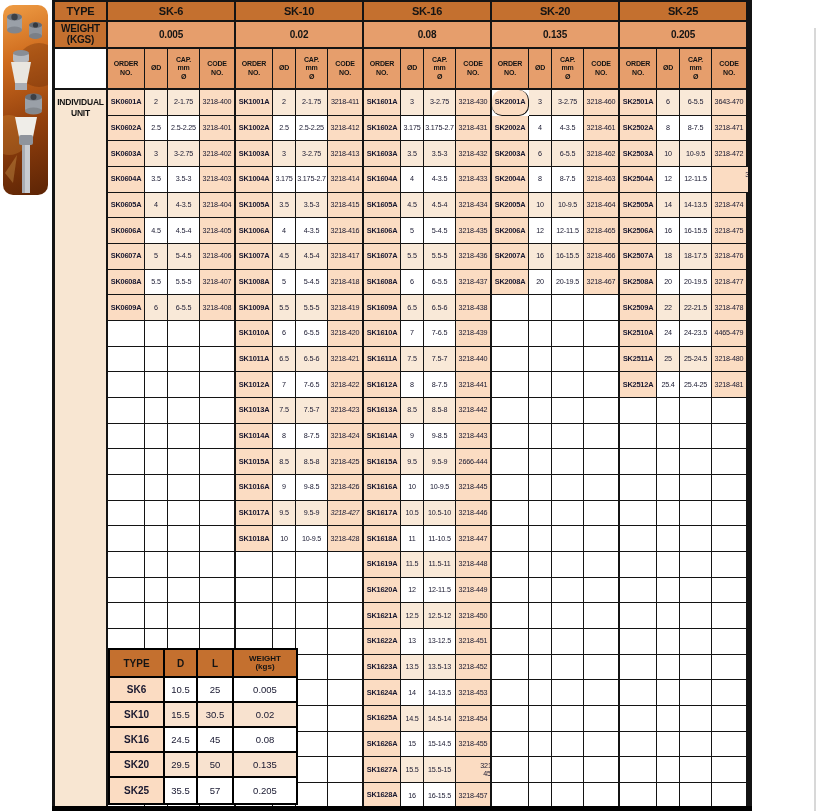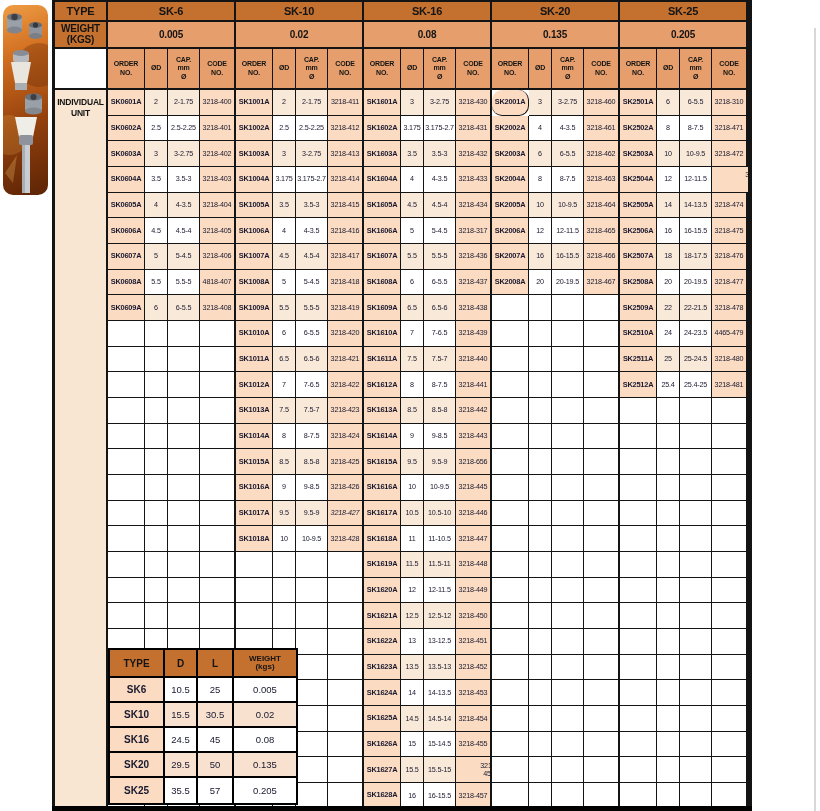--- a/index.html
+++ b/index.html
@@ -139,21 +139,21 @@
       <div class="c wbg" style="grid-area: 9 / 3;">4.5</div>
       <div class="c wbg" style="grid-area: 9 / 4;">4.5-4</div>
       <div class="c ge peach" style="grid-area: 9 / 5;">3218-405</div>
       <div class="c peach ord" style="grid-area: 10 / 2;">SK0607A</div>
       <div class="c tint" style="grid-area: 10 / 3;">5</div>
       <div class="c tint" style="grid-area: 10 / 4;">5-4.5</div>
       <div class="c ge peach" style="grid-area: 10 / 5;">3218-406</div>
       <div class="c peach ord" style="grid-area: 11 / 2;">SK0608A</div>
       <div class="c wbg" style="grid-area: 11 / 3;">5.5</div>
       <div class="c wbg" style="grid-area: 11 / 4;">5.5-5</div>
-      <div class="c ge peach" style="grid-area: 11 / 5;">4818-407</div>
+      <div class="c ge peach" style="grid-area: 11 / 5;">3218-407</div>
       <div class="c peach ord" style="grid-area: 12 / 2;">SK0609A</div>
       <div class="c tint" style="grid-area: 12 / 3;">6</div>
       <div class="c tint" style="grid-area: 12 / 4;">6-5.5</div>
       <div class="c ge peach" style="grid-area: 12 / 5;">3218-408</div>
       <div class="c wbg" style="grid-area: 13 / 2;"></div>
       <div class="c wbg" style="grid-area: 13 / 3;"></div>
       <div class="c wbg" style="grid-area: 13 / 4;"></div>
       <div class="c ge wbg" style="grid-area: 13 / 5;"></div>
       <div class="c wbg" style="grid-area: 14 / 2;"></div>
       <div class="c wbg" style="grid-area: 14 / 3;"></div>
@@ -383,21 +383,21 @@
       <div class="c wbg" style="grid-area: 7 / 11;">4</div>
       <div class="c wbg" style="grid-area: 7 / 12;">4-3.5</div>
       <div class="c ge peach" style="grid-area: 7 / 13;">3218-433</div>
       <div class="c peach ord" style="grid-area: 8 / 10;">SK1605A</div>
       <div class="c tint" style="grid-area: 8 / 11;">4.5</div>
       <div class="c tint" style="grid-area: 8 / 12;">4.5-4</div>
       <div class="c ge peach" style="grid-area: 8 / 13;">3218-434</div>
       <div class="c peach ord" style="grid-area: 9 / 10;">SK1606A</div>
       <div class="c wbg" style="grid-area: 9 / 11;">5</div>
       <div class="c wbg" style="grid-area: 9 / 12;">5-4.5</div>
-      <div class="c ge peach" style="grid-area: 9 / 13;">3218-317</div>
+      <div class="c ge peach" style="grid-area: 9 / 13;">3218-435</div>
       <div class="c peach ord" style="grid-area: 10 / 10;">SK1607A</div>
       <div class="c tint" style="grid-area: 10 / 11;">5.5</div>
       <div class="c tint" style="grid-area: 10 / 12;">5.5-5</div>
       <div class="c ge peach" style="grid-area: 10 / 13;">3218-436</div>
       <div class="c peach ord" style="grid-area: 11 / 10;">SK1608A</div>
       <div class="c wbg" style="grid-area: 11 / 11;">6</div>
       <div class="c wbg" style="grid-area: 11 / 12;">6-5.5</div>
       <div class="c ge peach" style="grid-area: 11 / 13;">3218-437</div>
       <div class="c peach ord" style="grid-area: 12 / 10;">SK1609A</div>
       <div class="c tint" style="grid-area: 12 / 11;">6.5</div>
@@ -419,21 +419,21 @@
       <div class="c tint" style="grid-area: 16 / 11;">8.5</div>
       <div class="c tint" style="grid-area: 16 / 12;">8.5-8</div>
       <div class="c ge peach" style="grid-area: 16 / 13;">3218-442</div>
       <div class="c peach ord" style="grid-area: 17 / 10;">SK1614A</div>
       <div class="c wbg" style="grid-area: 17 / 11;">9</div>
       <div class="c wbg" style="grid-area: 17 / 12;">9-8.5</div>
       <div class="c ge peach" style="grid-area: 17 / 13;">3218-443</div>
       <div class="c peach ord" style="grid-area: 18 / 10;">SK1615A</div>
       <div class="c tint" style="grid-area: 18 / 11;">9.5</div>
       <div class="c tint" style="grid-area: 18 / 12;">9.5-9</div>
-      <div class="c ge peach" style="grid-area: 18 / 13;">3218-656</div>
+      <div class="c ge peach" style="grid-area: 18 / 13;">2666-444</div>
       <div class="c peach ord" style="grid-area: 19 / 10;">SK1616A</div>
       <div class="c wbg" style="grid-area: 19 / 11;">10</div>
       <div class="c wbg" style="grid-area: 19 / 12;">10-9.5</div>
       <div class="c ge peach" style="grid-area: 19 / 13;">3218-445</div>
       <div class="c peach ord" style="grid-area: 20 / 10;">SK1617A</div>
       <div class="c tint" style="grid-area: 20 / 11;">10.5</div>
       <div class="c tint" style="grid-area: 20 / 12;">10.5-10</div>
       <div class="c ge peach" style="grid-area: 20 / 13;">3218-446</div>
       <div class="c peach ord" style="grid-area: 21 / 10;">SK1618A</div>
       <div class="c wbg" style="grid-area: 21 / 11;">11</div>
@@ -615,21 +615,21 @@
 NO.</div>
       <div class="c light colhead" style="grid-area: 3 / 19;">ØD</div>
       <div class="c light colhead" style="grid-area: 3 / 20;">CAP.
 mm
 Ø</div>
       <div class="c light colhead ge" style="grid-area: 3 / 21;">CODE
 NO.</div>
       <div class="c peach ord" style="grid-area: 4 / 18;">SK2501A</div>
       <div class="c tint" style="grid-area: 4 / 19;">6</div>
       <div class="c tint" style="grid-area: 4 / 20;">6-5.5</div>
-      <div class="c ge peach" style="grid-area: 4 / 21;">3218-310</div>
+      <div class="c ge peach" style="grid-area: 4 / 21;">3643-470</div>
       <div class="c peach ord" style="grid-area: 5 / 18;">SK2502A</div>
       <div class="c wbg" style="grid-area: 5 / 19;">8</div>
       <div class="c wbg" style="grid-area: 5 / 20;">8-7.5</div>
       <div class="c ge peach" style="grid-area: 5 / 21;">3218-471</div>
       <div class="c peach ord" style="grid-area: 6 / 18;">SK2503A</div>
       <div class="c tint" style="grid-area: 6 / 19;">10</div>
       <div class="c tint" style="grid-area: 6 / 20;">10-9.5</div>
       <div class="c ge peach" style="grid-area: 6 / 21;">3218-472</div>
       <div class="c peach ord" style="grid-area: 7 / 18;">SK2504A</div>
       <div class="c wbg" style="grid-area: 7 / 19;">12</div>

